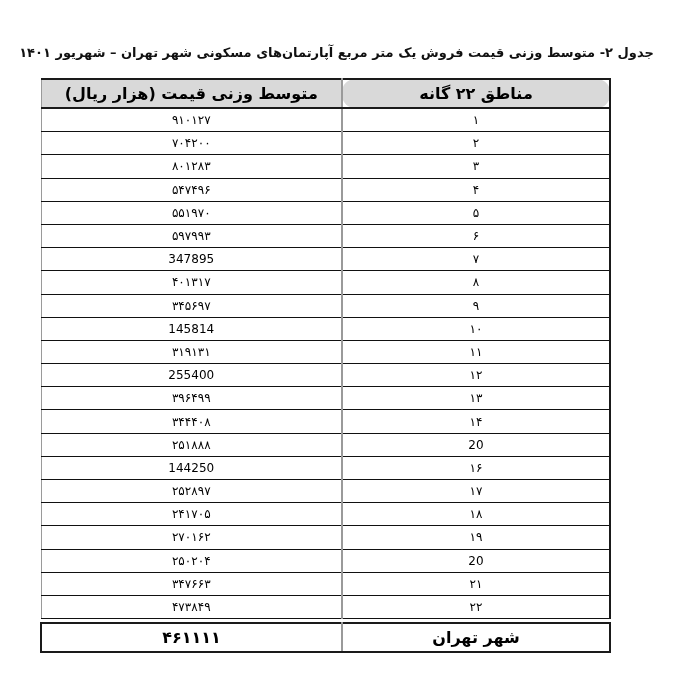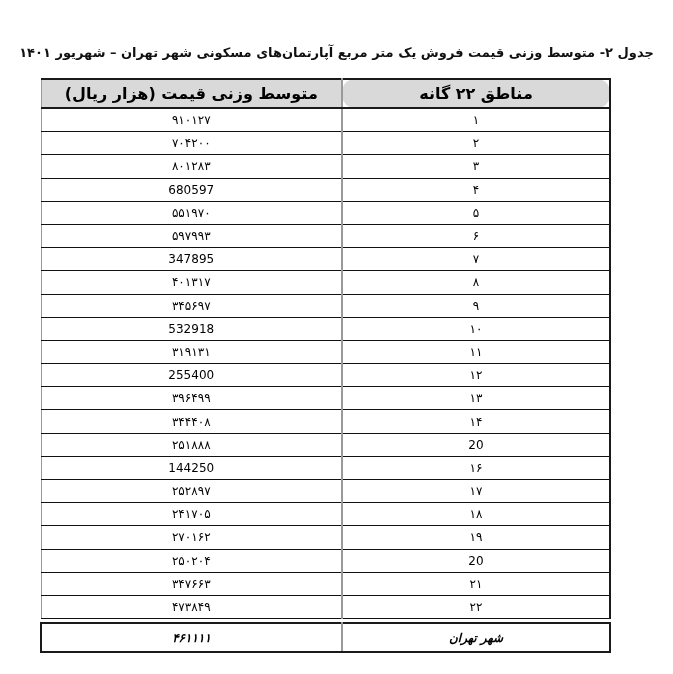--- a/index.html
+++ b/index.html
@@ -90,22 +90,21 @@
     border-left: 1.4px solid #9a9a9a;
     border-radius: 7px;
   }
   tbody tr.data-row:first-child td {
     border-top: none;
   }
   
   tbody tr.total-row td {
     height: 27px;
     font-weight: bold;
-    font-style: italic;
-    font-size: 12px;
+    font-size: 16px;
     border-top: 2px solid #1a1a1a;
     border-bottom: 2px solid #1a1a1a;
   }
   tbody tr.total-row td.region-cell {
     border-left: 2px solid #9a9a9a;
     border-right: 2px solid #1a1a1a;
   }
   tbody tr.total-row td.price-cell {
     border-left: 2px solid #1a1a1a;
   }
@@ -142,21 +141,21 @@
           <tr class="data-row">
             <td class="region-cell">۲</td>
             <td class="price-cell">۷۰۴۲۰۰</td>
           </tr>
           <tr class="data-row">
             <td class="region-cell">۳</td>
             <td class="price-cell">۸۰۱۲۸۳</td>
           </tr>
           <tr class="data-row">
             <td class="region-cell">۴</td>
-            <td class="price-cell">680597</td>
+            <td class="price-cell">۵۴۷۴۹۶</td>
           </tr>
           <tr class="data-row">
             <td class="region-cell">۵</td>
             <td class="price-cell">۵۵۱۹۷۰</td>
           </tr>
           <tr class="data-row">
             <td class="region-cell">۶</td>
             <td class="price-cell">۵۹۷۹۹۳</td>
           </tr>
           <tr class="data-row">
@@ -166,21 +165,21 @@
           <tr class="data-row">
             <td class="region-cell">۸</td>
             <td class="price-cell">۴۰۱۳۱۷</td>
           </tr>
           <tr class="data-row">
             <td class="region-cell">۹</td>
             <td class="price-cell">۳۴۵۶۹۷</td>
           </tr>
           <tr class="data-row">
             <td class="region-cell">۱۰</td>
-            <td class="price-cell">532918</td>
+            <td class="price-cell">145814</td>
           </tr>
           <tr class="data-row">
             <td class="region-cell">۱۱</td>
             <td class="price-cell">۳۱۹۱۳۱</td>
           </tr>
           <tr class="data-row">
             <td class="region-cell">۱۲</td>
             <td class="price-cell">255400</td>
           </tr>
           <tr class="data-row">

